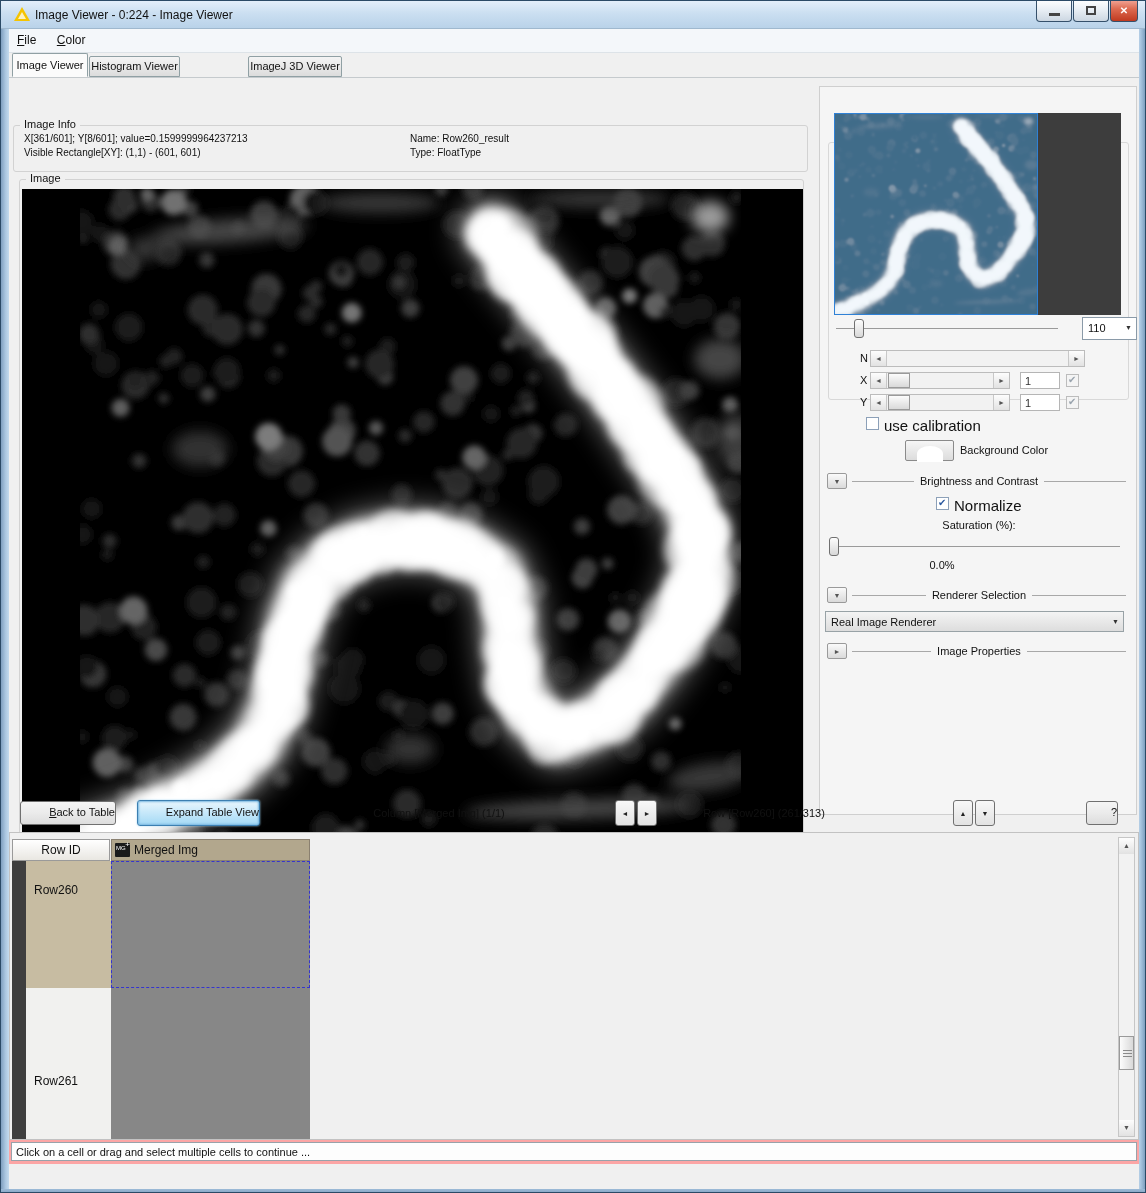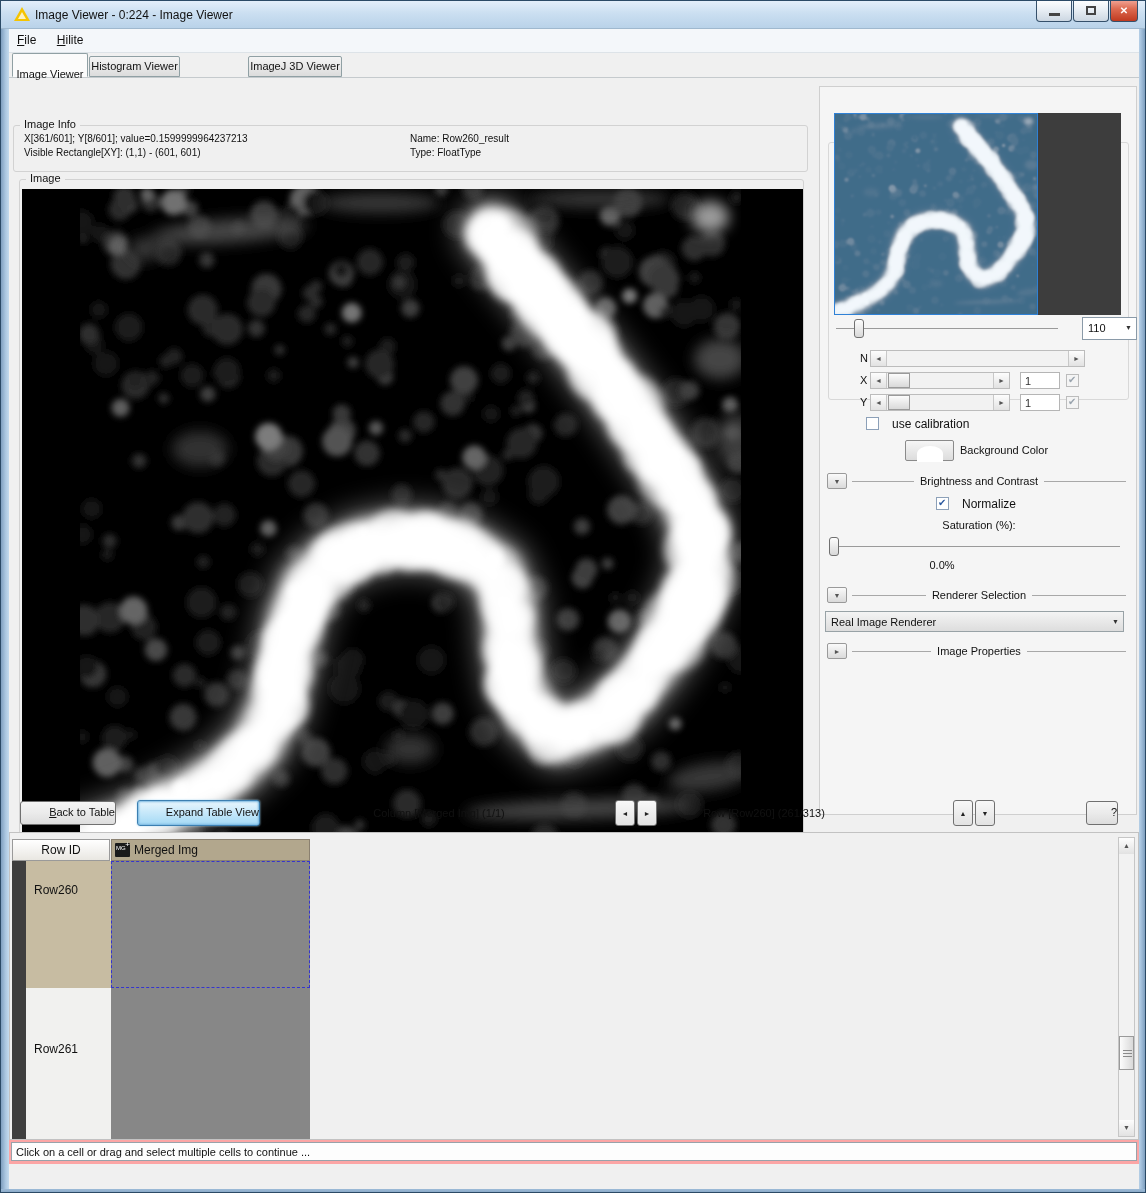--- a/index.html
+++ b/index.html
@@ -56,21 +56,21 @@
     font-size:7px; color:#555; text-align:center; line-height:15px; }
   .hsb .arr.l { left:0; border-right:1px solid #c8c8c8; }
   .hsb .arr.r { right:0; border-left:1px solid #c8c8c8; }
   .hsb .thumb { position:absolute; left:17px; top:0; width:22px; height:15px; border:1px solid #9a9a9a;
     background:linear-gradient(#fcfcfc,#d9d9d9); }
   .tfield { position:absolute; background:#fff; border:1px solid #b5b5b5; font-size:11px; color:#333; padding:2px 0 0 4px; }
   .cbx { position:absolute; width:13px; height:13px; background:#fff; border:1px solid #8ca0b8; }
   .cbx.dis { background:#f4f4f4; border-color:#bcbcbc; }
   .cbx.checked:after { content:"\2714"; position:absolute; left:1px; top:-1px; font-size:10px; color:#2c5aa0; }
   .cbx.dis.checked:after { color:#9aa4ae; }
-  .cb-label { position:absolute; font-size:12px; color:#111;margin-left:8px; }
+  .cb-label { position:absolute; font-size:15px; color:#111; }
   .sect-toggle { position:absolute; width:20px; height:16px; border:1px solid #9a9a9a; border-radius:2px;
     background:linear-gradient(#fafafa,#dadada); font-size:7px; color:#555; text-align:center; line-height:15px; }
   .sect-title { position:absolute; left:0; width:318px; text-align:center; font-size:11px; color:#111; z-index:2; }
   .sect-title span { background:#f5f5f5; padding:0 6px; }
   .sect-line { position:absolute; left:32px; right:10px; border-top:1px solid #a8a8a8; }
   .swatch-btn { position:absolute; width:49px; height:21px; border:1px solid #8a8a8a; border-radius:2px;
     background:linear-gradient(#f6f6f6,#dcdcdc); }
   .swatch-btn .blob { position:absolute; left:11px; top:5px; width:26px; height:16px; background:#fff; border-radius:50% 50% 0 0; }
   .panel-label { position:absolute; font-size:11px; color:#111; }
   
@@ -720,25 +720,25 @@
       <div class="max-glyph"></div>
     </div>
   <div class="winbtn close" style="left:1109px;width:28px;"><span>✕</span></div>
 
   <div class="b-left"></div>
   <div class="b-right"></div>
   <div class="b-bottom"></div>
 
   <div class="menubar">
     <span class="menu-item">File</span>
-    <span class="menu-item">Hilite</span>
+    <span class="menu-item">Color</span>
   </div>
 
   <div class="tabstrip">
-    <div class="tab active" style="left:3px;top:0;width:76px;height:24px;padding-top:14px;">Image Viewer</div>
+    <div class="tab active" style="left:3px;top:0;width:76px;height:24px;padding-top:5px;">Image Viewer</div>
     <div class="tab" style="left:80px;top:3px;width:91px;height:21px;padding-top:3px;">Histogram Viewer</div>
     <div class="tab" style="left:172px;top:3px;width:66px;height:21px;padding-top:3px;margin-top:44px;">ClearVolume</div>
     <div class="tab" style="left:239px;top:3px;width:94px;height:21px;padding-top:3px;">ImageJ 3D Viewer</div>
   </div>
 
   <div class="client">
 
     <div class="gbox" style="left:4px;top:4px;width:795px;height:47px;">
       <span class="gtitle">Image Info</span>
       <div class="info-line" style="left:10px;top:7px;">X[361/601]; Y[8/601]; value=0.1599999964237213</div>
@@ -852,21 +852,21 @@
             <span class="tp">+</span>
         </div>
         <span>Merged Img</span>
       </div>
 
       <div class="row-strip" style="left:2px;top:28px;height:127px;"></div>
       <div class="cell-id" style="left:16px;top:28px;width:95px;height:127px;background:#c7bca2;padding:22px 0 0 8px;">Row260</div>
       <div class="cell-img selected" style="left:101px;top:28px;width:199px;height:127px;"></div>
 
       <div class="row-strip" style="left:2px;top:155px;height:151px;"></div>
-      <div class="cell-id" style="left:16px;top:155px;width:85px;height:151px;background:#f1f1ef;padding:54px 0 0 8px;">Row261</div>
+      <div class="cell-id" style="left:16px;top:155px;width:85px;height:151px;background:#f1f1ef;padding:86px 0 0 8px;">Row261</div>
       <div class="cell-img" style="left:101px;top:155px;width:199px;height:151px;"></div>
 
       <div class="vsb" style="left:1108px;top:4px;height:300px;">
         <div class="varr" style="top:0;">▲</div>
         <div class="varr" style="bottom:0;">▼</div>
         <div class="vthumb" style="top:198px;">
           <div class="grip" style="top:13px;"></div>
           <div class="grip" style="top:16px;"></div>
           <div class="grip" style="top:19px;"></div>
         </div>

